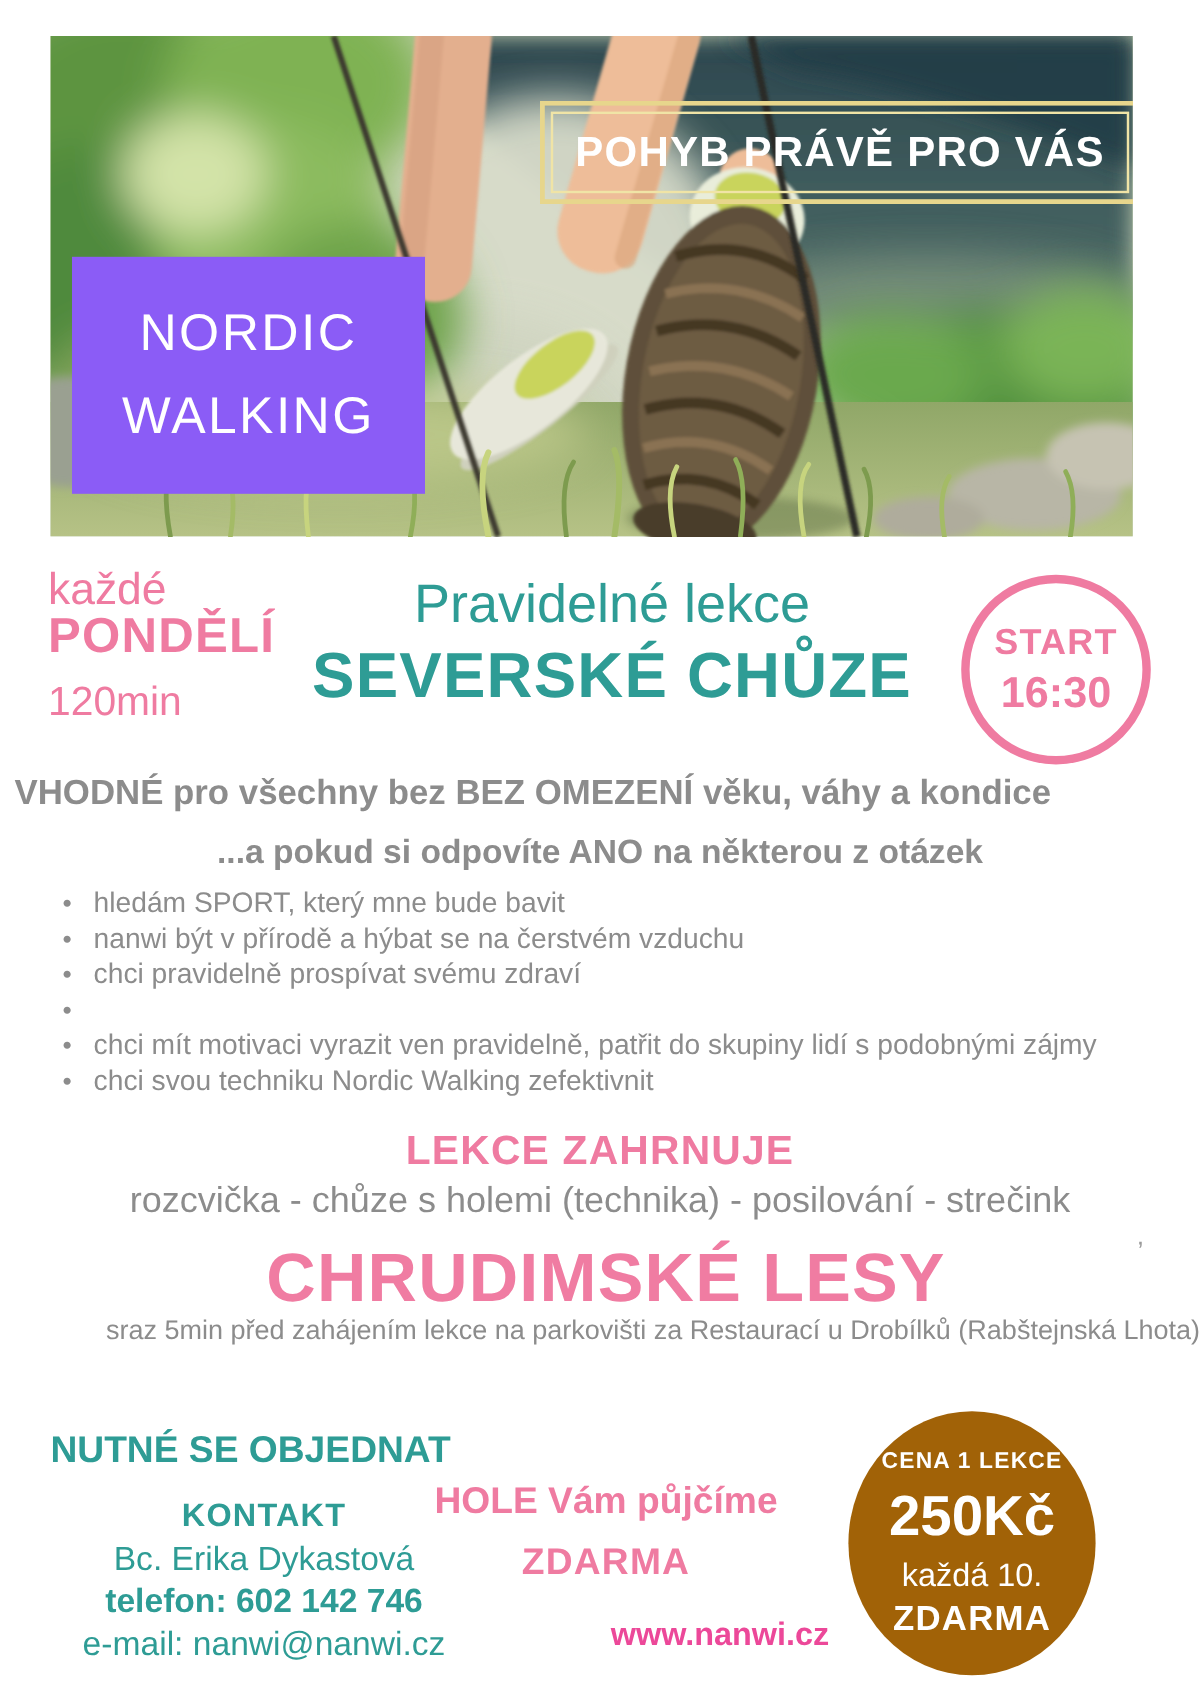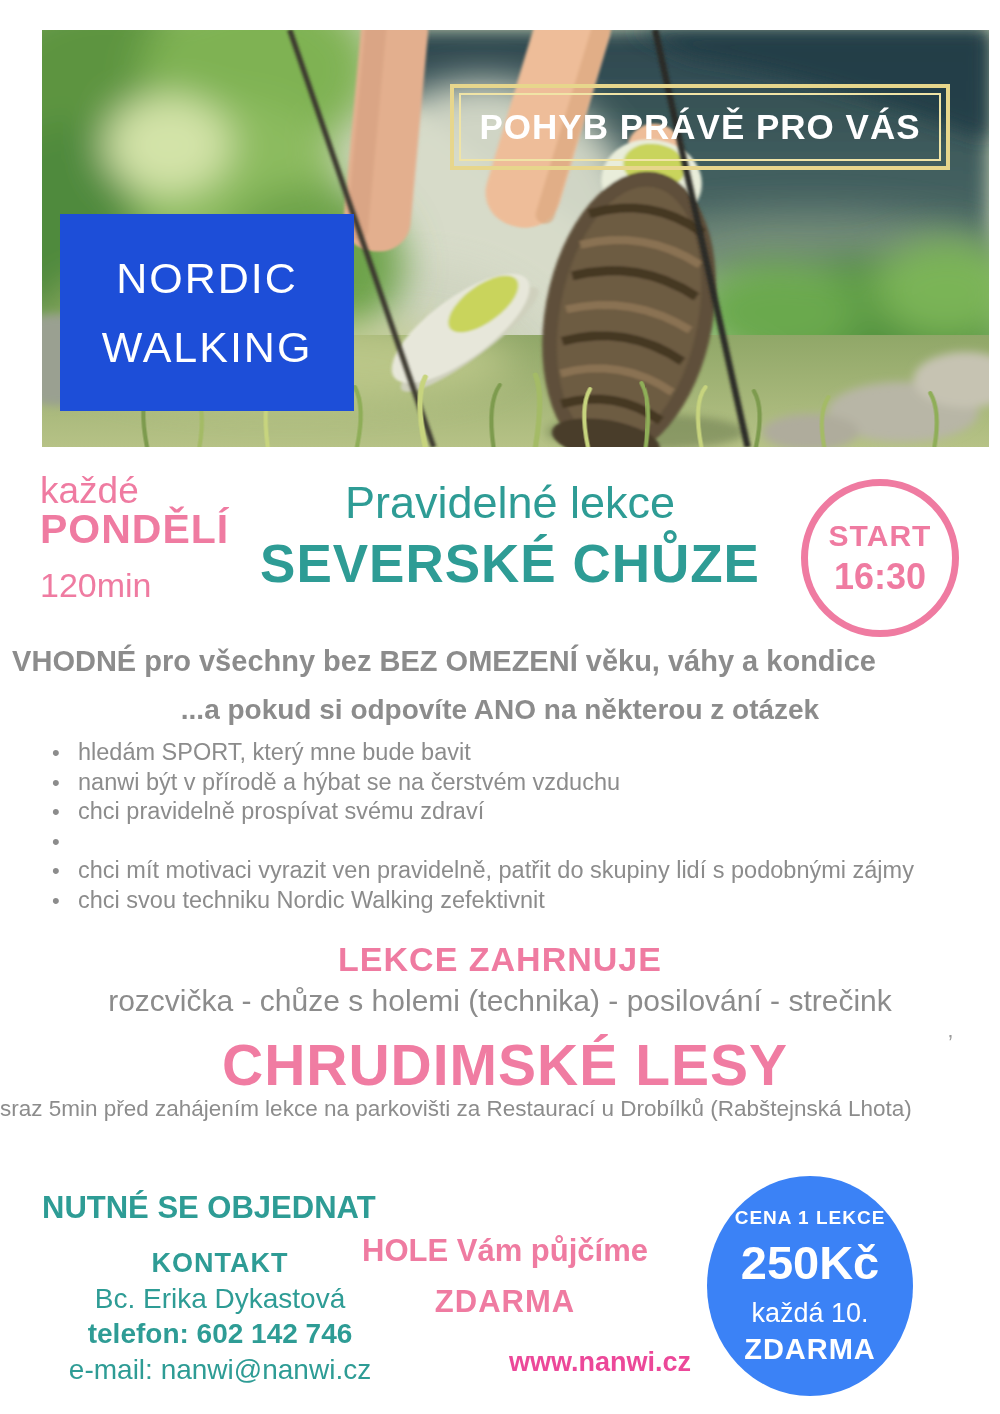--- a/index.html
+++ b/index.html
@@ -1,30 +1,30 @@
 <!DOCTYPE html>
 <html><head>
 <meta charset="utf-8">
 <style>
   html,body{margin:0;padding:0;background:#ffffff;}
   .poster{
     position:relative;width:1000px;height:1414px;margin:0 auto;background:#ffffff;
     font-family:"Liberation Sans","DejaVu Sans",sans-serif;overflow:hidden;
   }
   
-  .hero{position:absolute;left:42px;top:30px;width:902px;height:417px;overflow:hidden;background:#c7d2b4;padding-left:45px;}
+  .hero{position:absolute;left:42px;top:30px;width:902px;height:417px;overflow:hidden;background:#c7d2b4;}
   .hero svg{position:absolute;left:0;top:0;width:100%;height:100%;display:block;}
   .gold-badge{
     position:absolute;left:408px;top:54px;width:492px;height:78px;
     border:4px solid #e7d68c;display:flex;align-items:center;justify-content:center;
   }
   .gold-badge::after{content:"";position:absolute;inset:5px;border:2px solid #f0e4a6;pointer-events:none;}
   .gold-badge span{color:#ffffff;font-size:35px;font-weight:700;letter-spacing:1px;white-space:nowrap;}
   .nw-box{
-    position:absolute;left:18px;top:184px;width:294px;height:197px;background:#1d4ed8;
+    position:absolute;left:18px;top:184px;width:294px;height:197px;background:#8b5cf6;
     display:flex;flex-direction:column;align-items:center;justify-content:center;gap:26px;
   }
   .nw-box div{color:#ffffff;font-size:43px;font-weight:500;letter-spacing:2px;line-height:1;}
   
   .schedule{position:absolute;left:40px;top:472px;color:#ef7ba1;line-height:1;}
   .schedule .every{font-size:37px;font-weight:500;}
   .schedule .day{font-size:41px;font-weight:800;letter-spacing:1px;}
   .schedule .dur{font-size:34px;font-weight:500;margin-top:18px;}
   
   .main-title{position:absolute;left:225px;top:480px;width:570px;text-align:center;color:#2e9c95;line-height:1;}
@@ -43,35 +43,35 @@
   
   .bullets{position:absolute;left:52px;top:738px;width:930px;margin:0;padding:0;list-style:none;}
   .bullets li{display:flex;align-items:flex-start;color:#8c8c8c;font-size:23.5px;font-weight:400;line-height:29.5px;}
   .bullets li .dot{width:26px;flex:0 0 26px;font-size:22px;}
   
   .lekce-heading{position:absolute;left:0;top:940px;width:1000px;text-align:center;color:#ef7ba1;font-size:34px;font-weight:800;letter-spacing:1px;}
   .lekce-items{position:absolute;left:0;top:984px;width:1000px;text-align:center;color:#8c8c8c;font-size:30px;font-weight:400;}
   .stray-mark{position:absolute;left:948px;top:1030px;color:#9a9a9a;font-size:22px;}
   
   .location-name{position:absolute;left:0;top:1032px;width:1010px;text-align:center;color:#f07ca2;font-size:57px;font-weight:800;letter-spacing:1px;}
-  .location-meeting{position:absolute;left:0;top:1096px;width:1000px;text-align:left;color:#8c8c8c;font-size:22.5px;font-weight:400;}
+  .location-meeting{position:absolute;left:0;top:1096px;width:1000px;text-align:right;color:#8c8c8c;font-size:22.5px;font-weight:400;}
   
   .booking{position:absolute;left:42px;top:1190px;color:#2e9c95;font-size:31px;font-weight:800;}
   .contact{position:absolute;left:40px;top:1250px;width:360px;text-align:center;color:#2e9c95;line-height:1;}
   .contact .c-head{font-size:27px;font-weight:800;letter-spacing:1px;}
   .contact .c-name{font-size:28px;font-weight:400;margin-top:8px;}
   .contact .c-phone{font-size:28px;font-weight:800;margin-top:7px;}
   .contact .c-email{font-size:28px;font-weight:400;margin-top:8px;}
   .rental{position:absolute;left:320px;top:1235px;width:370px;text-align:center;color:#ef7ba1;line-height:1;}
   .rental .r1{font-size:31px;font-weight:600;white-space:nowrap;}
   .rental .r1 .strong{font-weight:800;}
   .rental .r2{font-size:31px;font-weight:800;margin-top:20px;letter-spacing:1px;}
   .website{position:absolute;left:470px;top:1347px;width:260px;text-align:center;color:#ec4899;font-size:27px;font-weight:700;}
   .price-badge{
-    position:absolute;left:707px;top:1176px;width:206px;height:220px;background:#3b82f6;border-radius:50%;
+    position:absolute;left:707px;top:1176px;width:206px;height:220px;background:#a16207;border-radius:50%;
     display:flex;flex-direction:column;align-items:center;justify-content:center;color:#ffffff;line-height:1;text-align:center;
   }
   .price-badge .p-label{font-size:19px;font-weight:700;letter-spacing:1px;}
   .price-badge .p-price{font-size:47px;font-weight:600;margin-top:12px;}
   .price-badge .p-promo1{font-size:27px;font-weight:500;margin-top:14px;}
   .price-badge .p-promo2{font-size:29px;font-weight:600;margin-top:8px;letter-spacing:1px;}
 </style>
 </head>
 <body>
 

